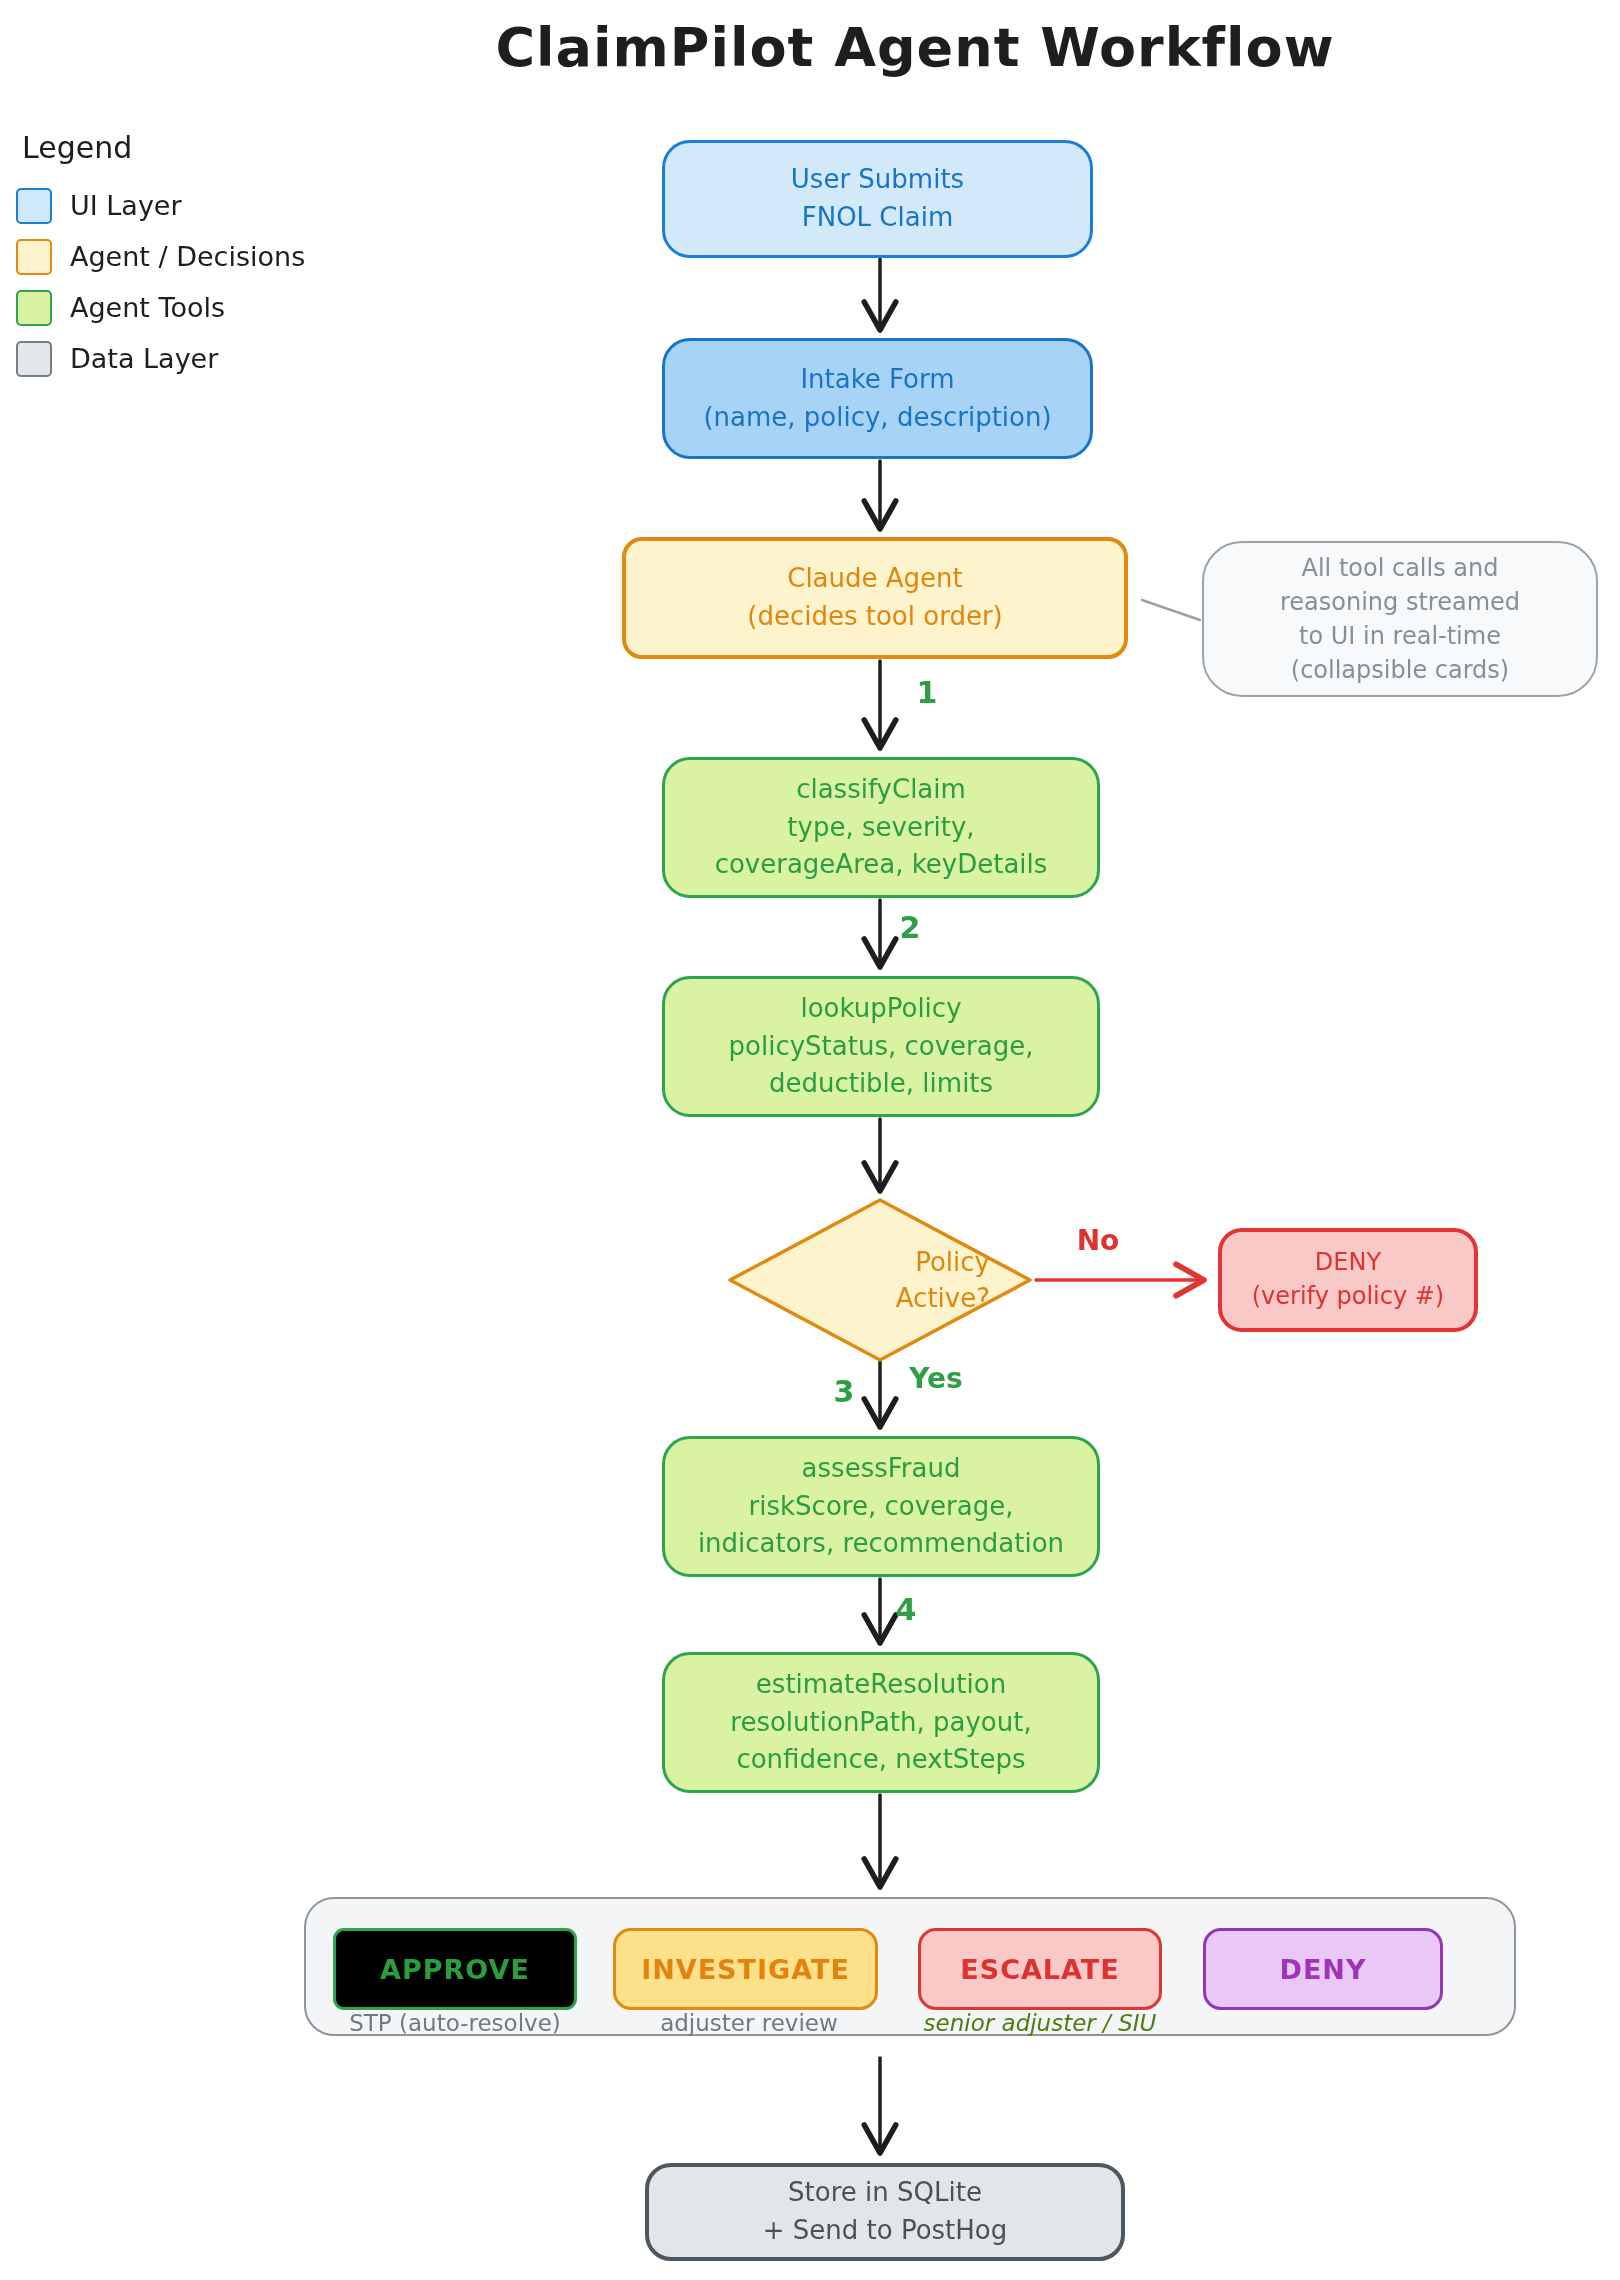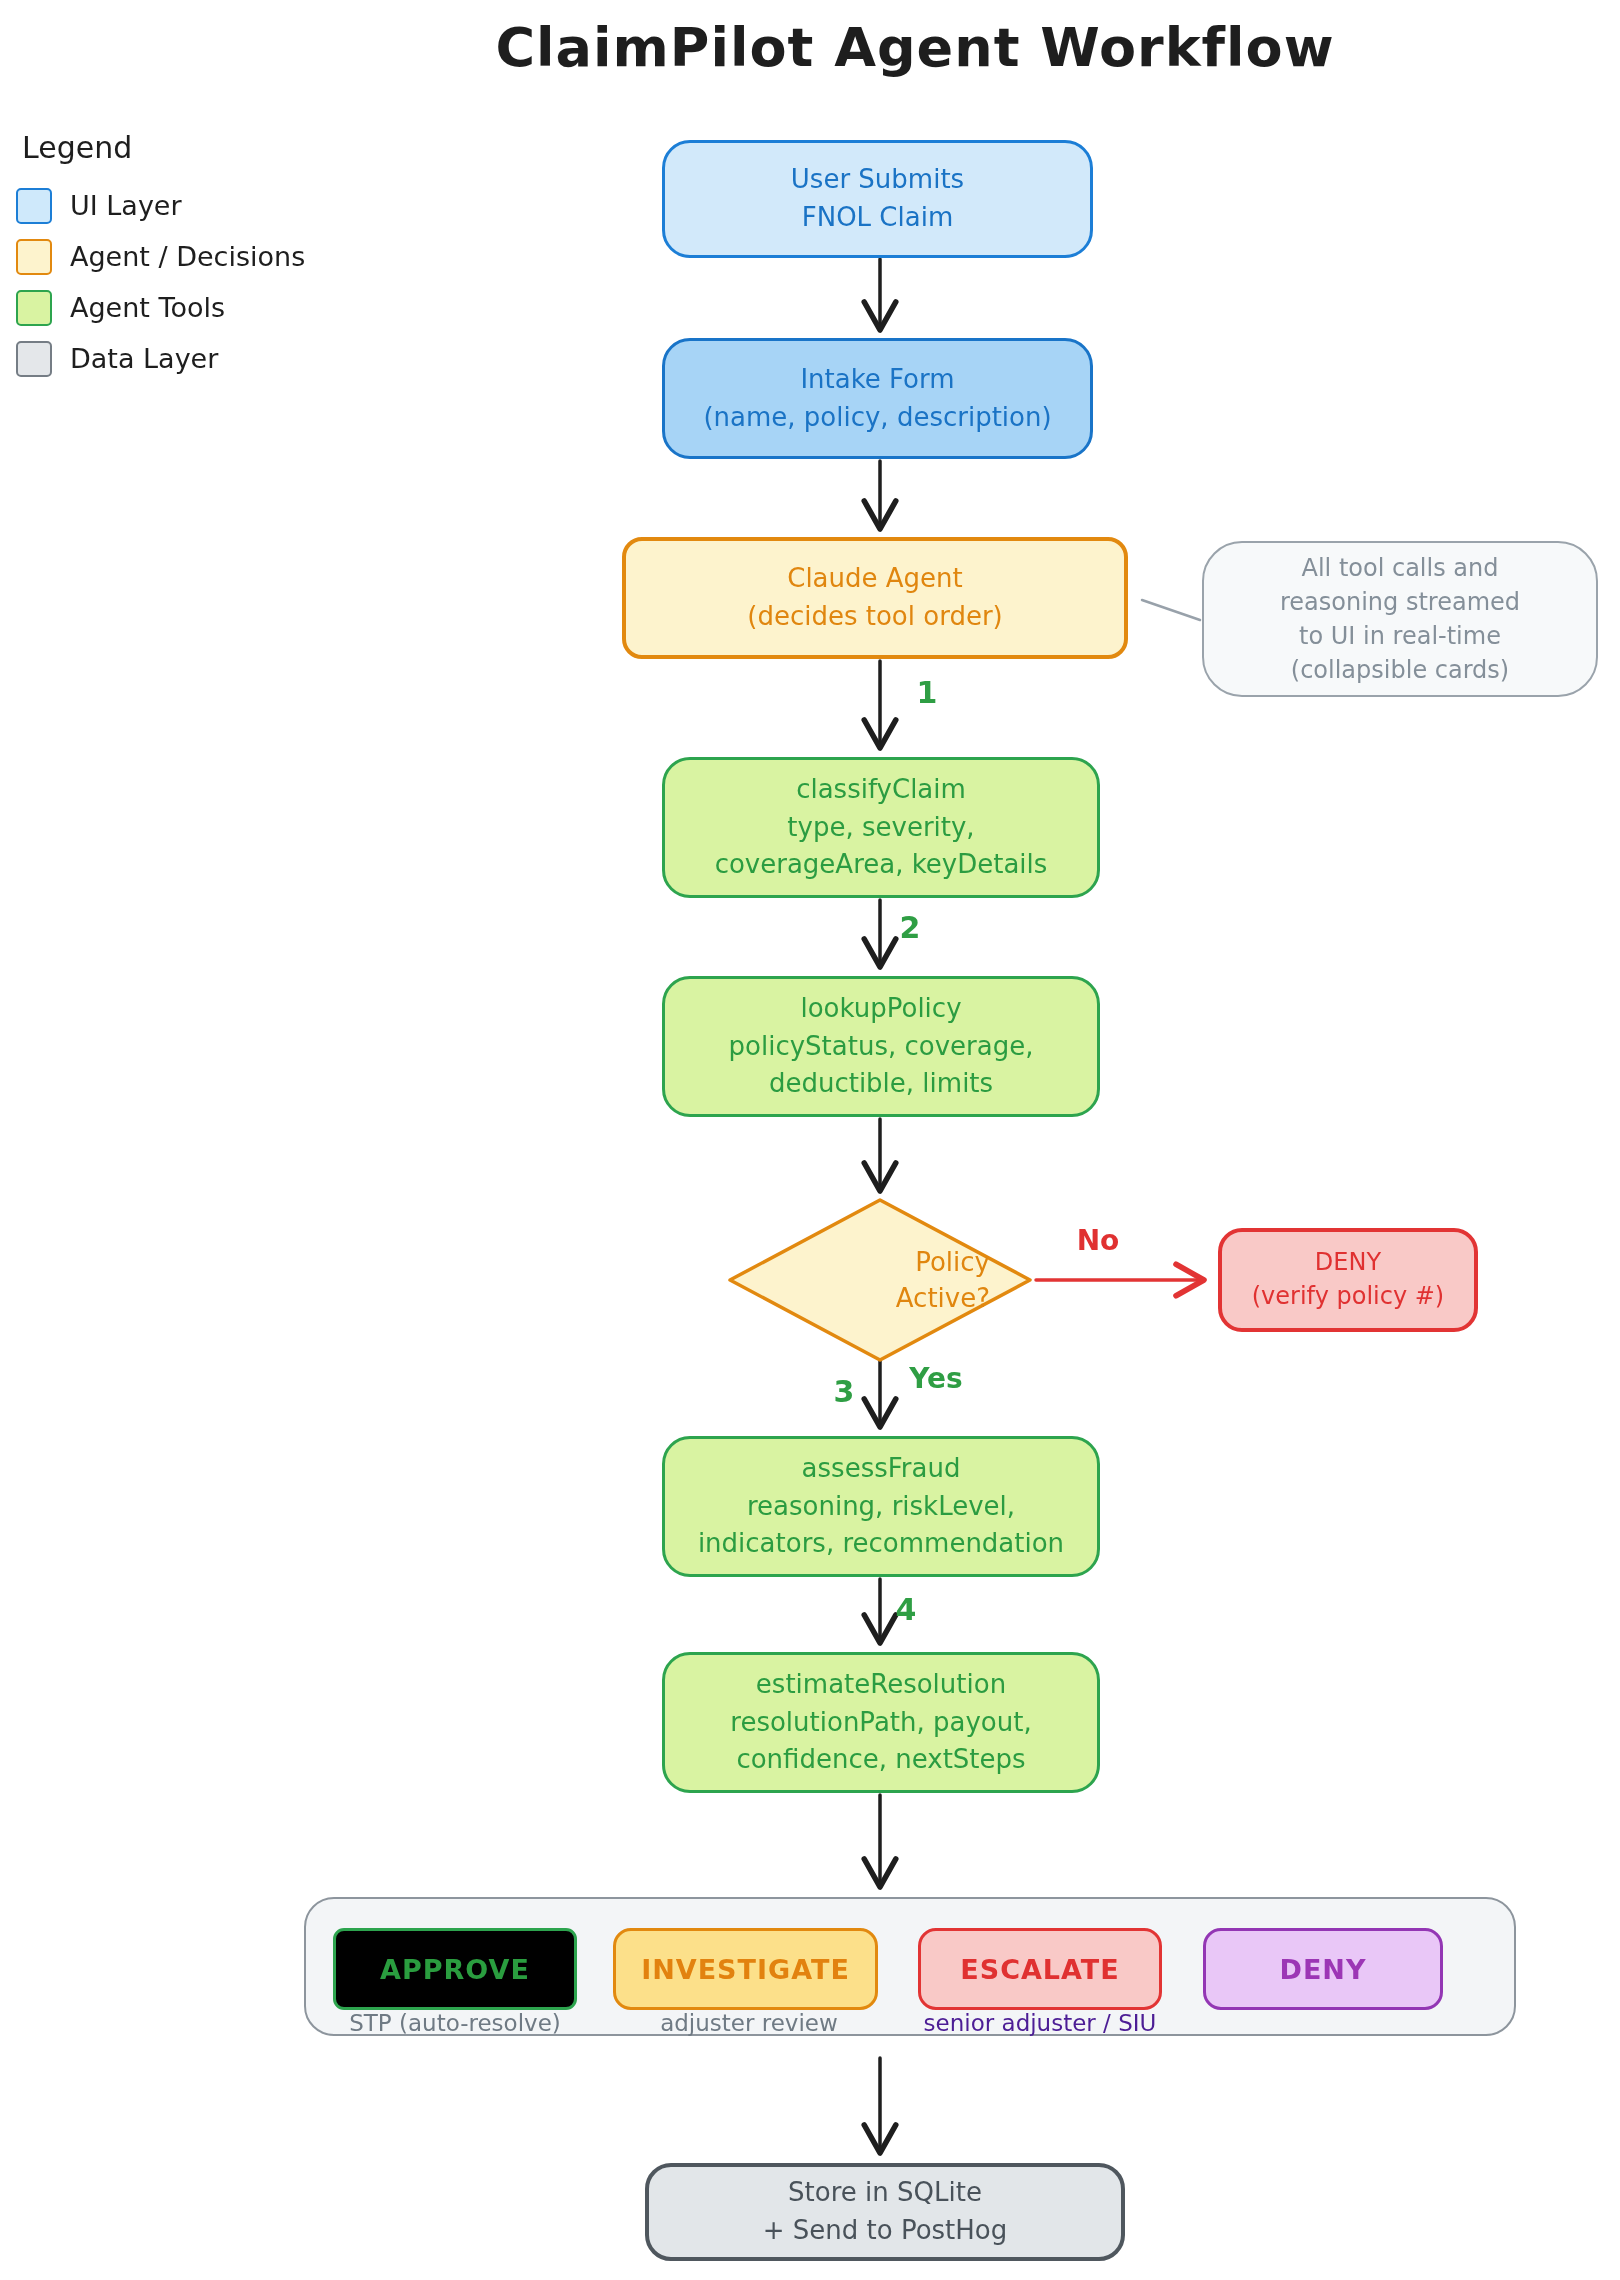--- a/index.html
+++ b/index.html
@@ -150,38 +150,38 @@
     <div>Active?</div>
   </div>
 
   <div class="abs node n-denyverify" style="background-color: rgb(249, 201, 199); border-color: rgb(226, 52, 52); color: rgb(224, 49, 49);">
     <div>DENY</div>
     <div>(verify policy #)</div>
   </div>
 
   <div class="abs node n-tool n-assess" style="background-color: rgb(217, 243, 162); border-color: rgb(45, 164, 78); color: rgb(43, 156, 65);">
     <div>assessFraud</div>
-    <div>reasoning, riskLevel,</div>
+    <div>riskScore, coverage,</div>
     <div>indicators, recommendation</div>
   </div>
 
   <div class="abs node n-tool n-estimate" style="background-color: rgb(217, 243, 162); border-color: rgb(45, 164, 78); color: rgb(43, 156, 65);">
     <div>estimateResolution</div>
     <div>resolutionPath, payout,</div>
     <div>confidence, nextSteps</div>
   </div>
 
   <div class="abs outcome-container" style="background-color: rgb(243, 245, 247); border-color: rgb(141, 149, 157);"></div>
   <div class="abs chip chip-approve" style="background-color: #000000; border-color: rgb(45, 164, 78); border-radius: 11px;">APPROVE</div>
   <div class="abs chip chip-investigate" style="background-color: rgb(252, 224, 138); border-color: rgb(226, 137, 15); color: rgb(226, 130, 15);">INVESTIGATE</div>
   <div class="abs chip chip-escalate" style="background-color: rgb(249, 201, 199); border-color: rgb(226, 52, 52); color: rgb(224, 49, 49);">ESCALATE</div>
   <div class="abs chip chip-deny" style="background-color: rgb(233, 199, 247); border-color: rgb(147, 54, 180); color: rgb(156, 54, 181);">DENY</div>
   <div class="abs chip-caption cap-approve" style="color: rgb(111, 122, 132);">STP (auto-resolve)</div>
   <div class="abs chip-caption cap-investigate" style="color: rgb(111, 122, 132);">adjuster review</div>
-  <div class="abs chip-caption cap-escalate" style="color: #4c1d95;">senior adjuster / SIU</div>
+  <div class="abs chip-caption cap-escalate" style="color: #4d7c0f; font-style: italic;">senior adjuster / SIU</div>
 
   <div class="abs node n-store" style="background-color: rgb(226, 230, 233); border-color: rgb(79, 87, 94); color: rgb(73, 82, 90);">
     <div>Store in SQLite</div>
     <div>+ Send to PostHog</div>
   </div>
 
   <div class="abs edge-label" style="left: 905px; top: 675px; color: rgb(47, 158, 68);">1</div>
   <div class="abs edge-label" style="left: 888px; top: 910px; color: rgb(47, 158, 68);">2</div>
   <div class="abs edge-label" style="left: 822px; top: 1374px; color: rgb(47, 158, 68);">3</div>
   <div class="abs edge-word lbl-yes" style="left: 896px; top: 1362px; color: rgb(47, 158, 68);">Yes</div>

